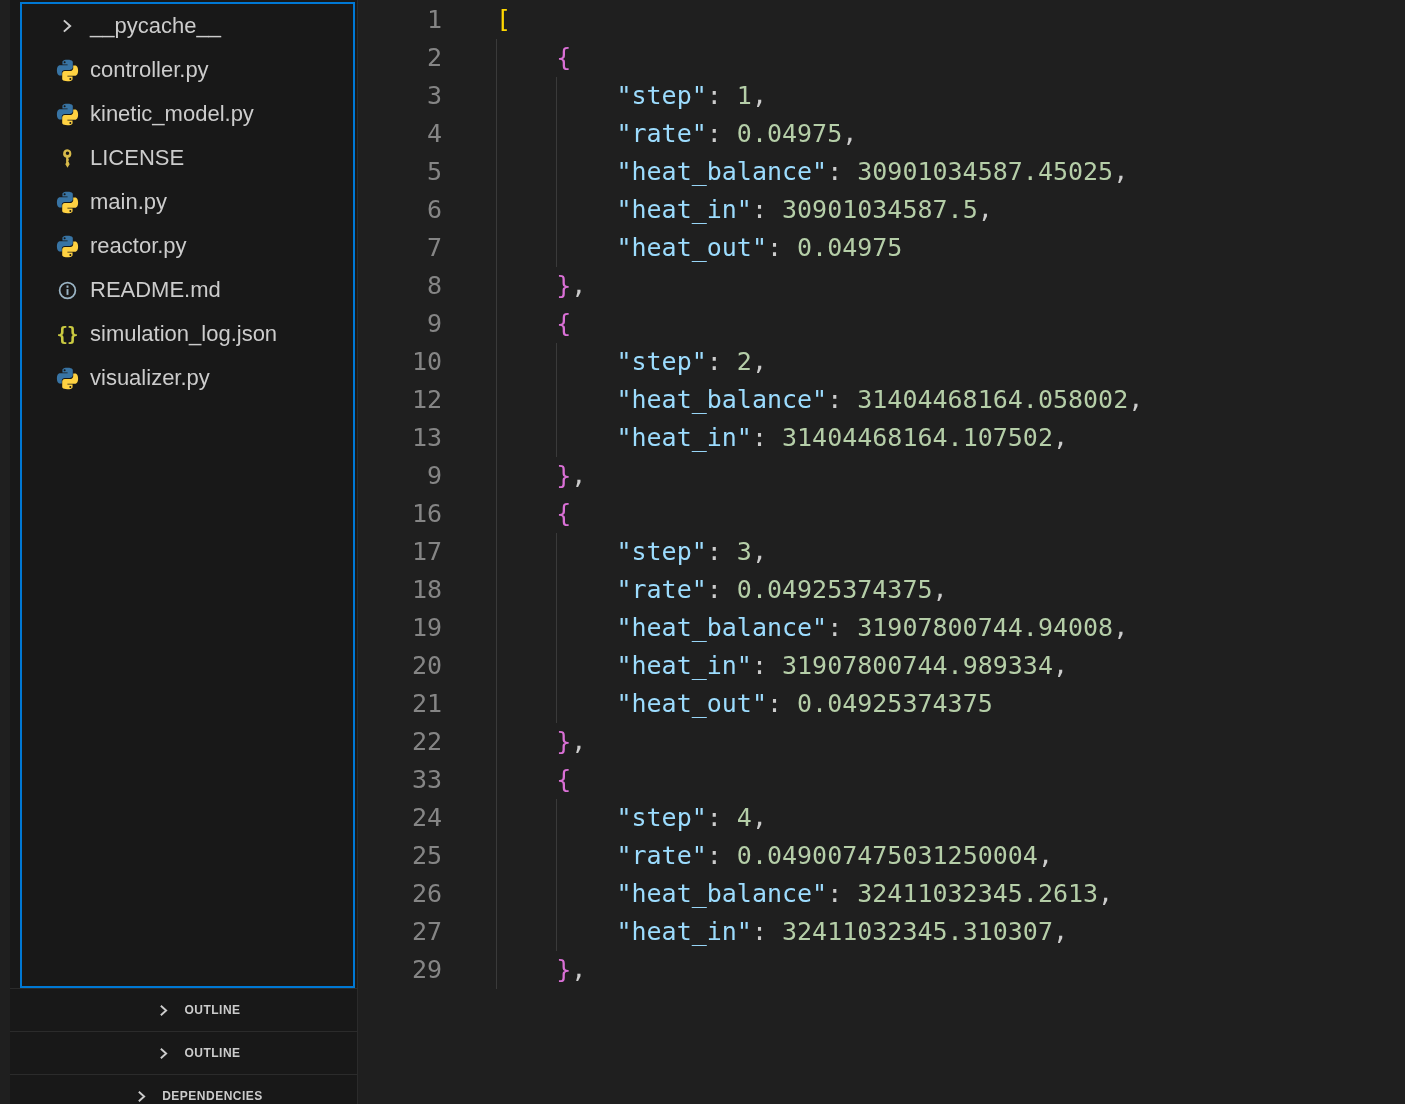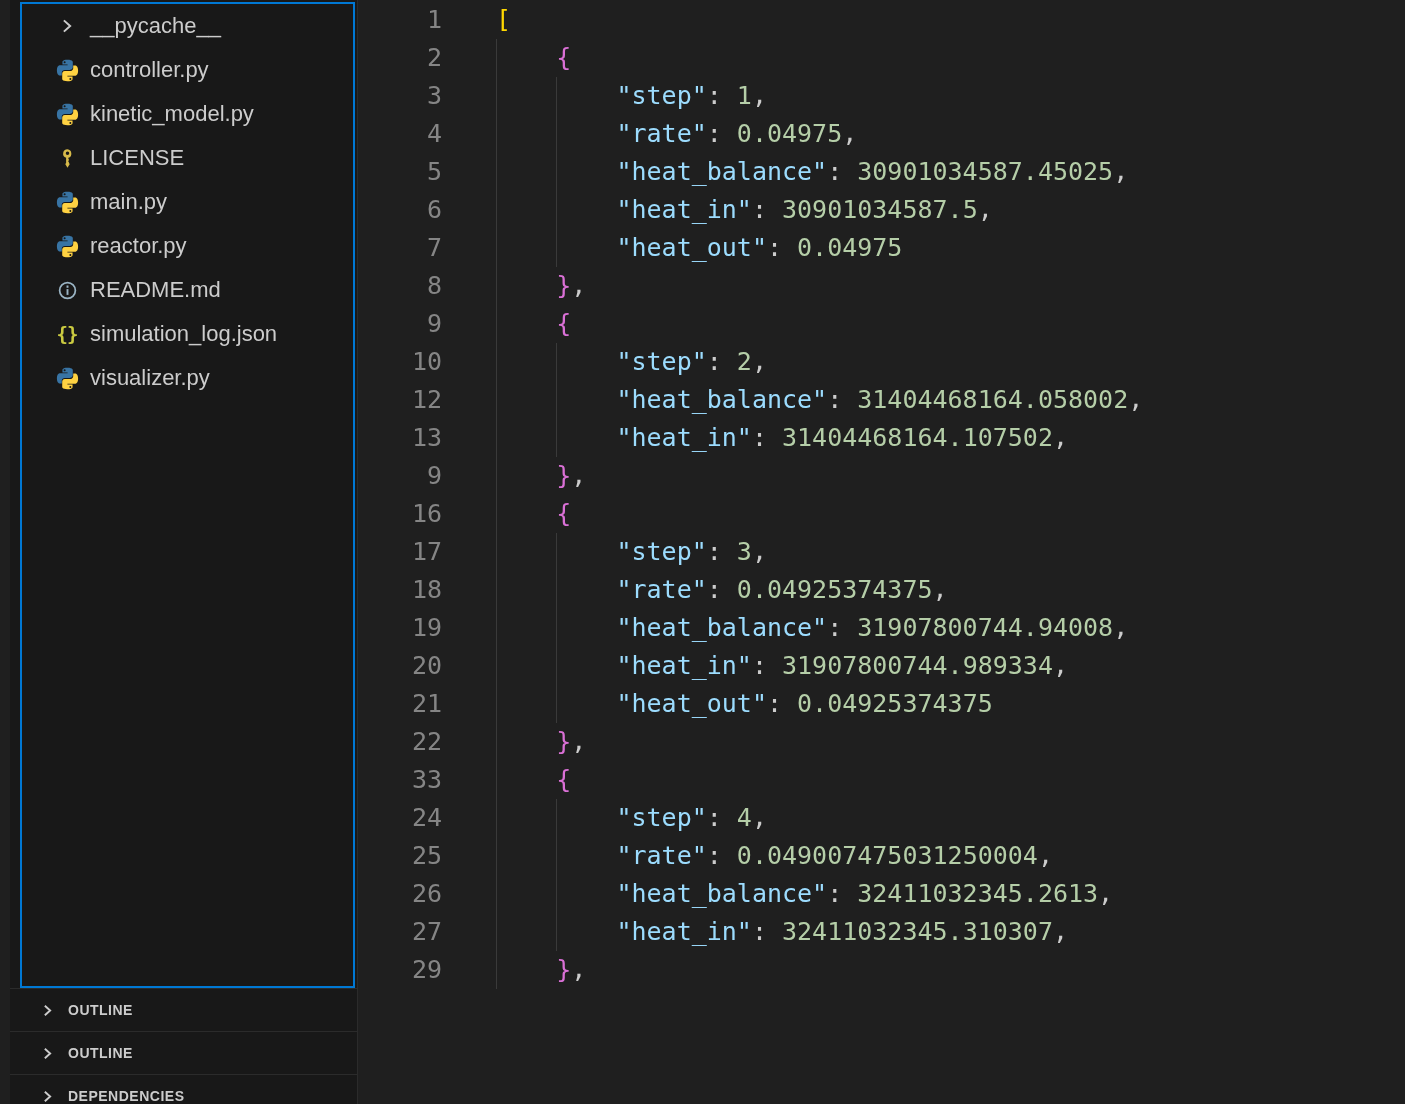--- a/index.html
+++ b/index.html
@@ -35,22 +35,23 @@
     margin-right:10px;
   }
   .json-ic {
     color:#cbcb41; font-family:"DejaVu Sans Mono",monospace;
     font-weight:700; font-size:19px; letter-spacing:-1px;
   }
   .sections { flex:none; }
   .section {
     height:43px; border-top:1px solid #2b2b2b;
     display:flex; align-items:center; padding-left:28px;
-    font-size:14px; font-weight:700; letter-spacing:0.5px; color:#cccccc;
+    font-size:12px; font-weight:700; letter-spacing:0.5px; color:#cccccc;
     cursor:pointer;
+    justify-content:center;
   }
   .section .chev { width:18px; height:18px; margin-right:12px; flex:none;
     display:flex; align-items:center; justify-content:center; }
 
   
   .editor {
     flex:1; height:100%; overflow:hidden;
     background:var(--editor-bg,#1f1f1f);
     padding-top:1px;
   }

